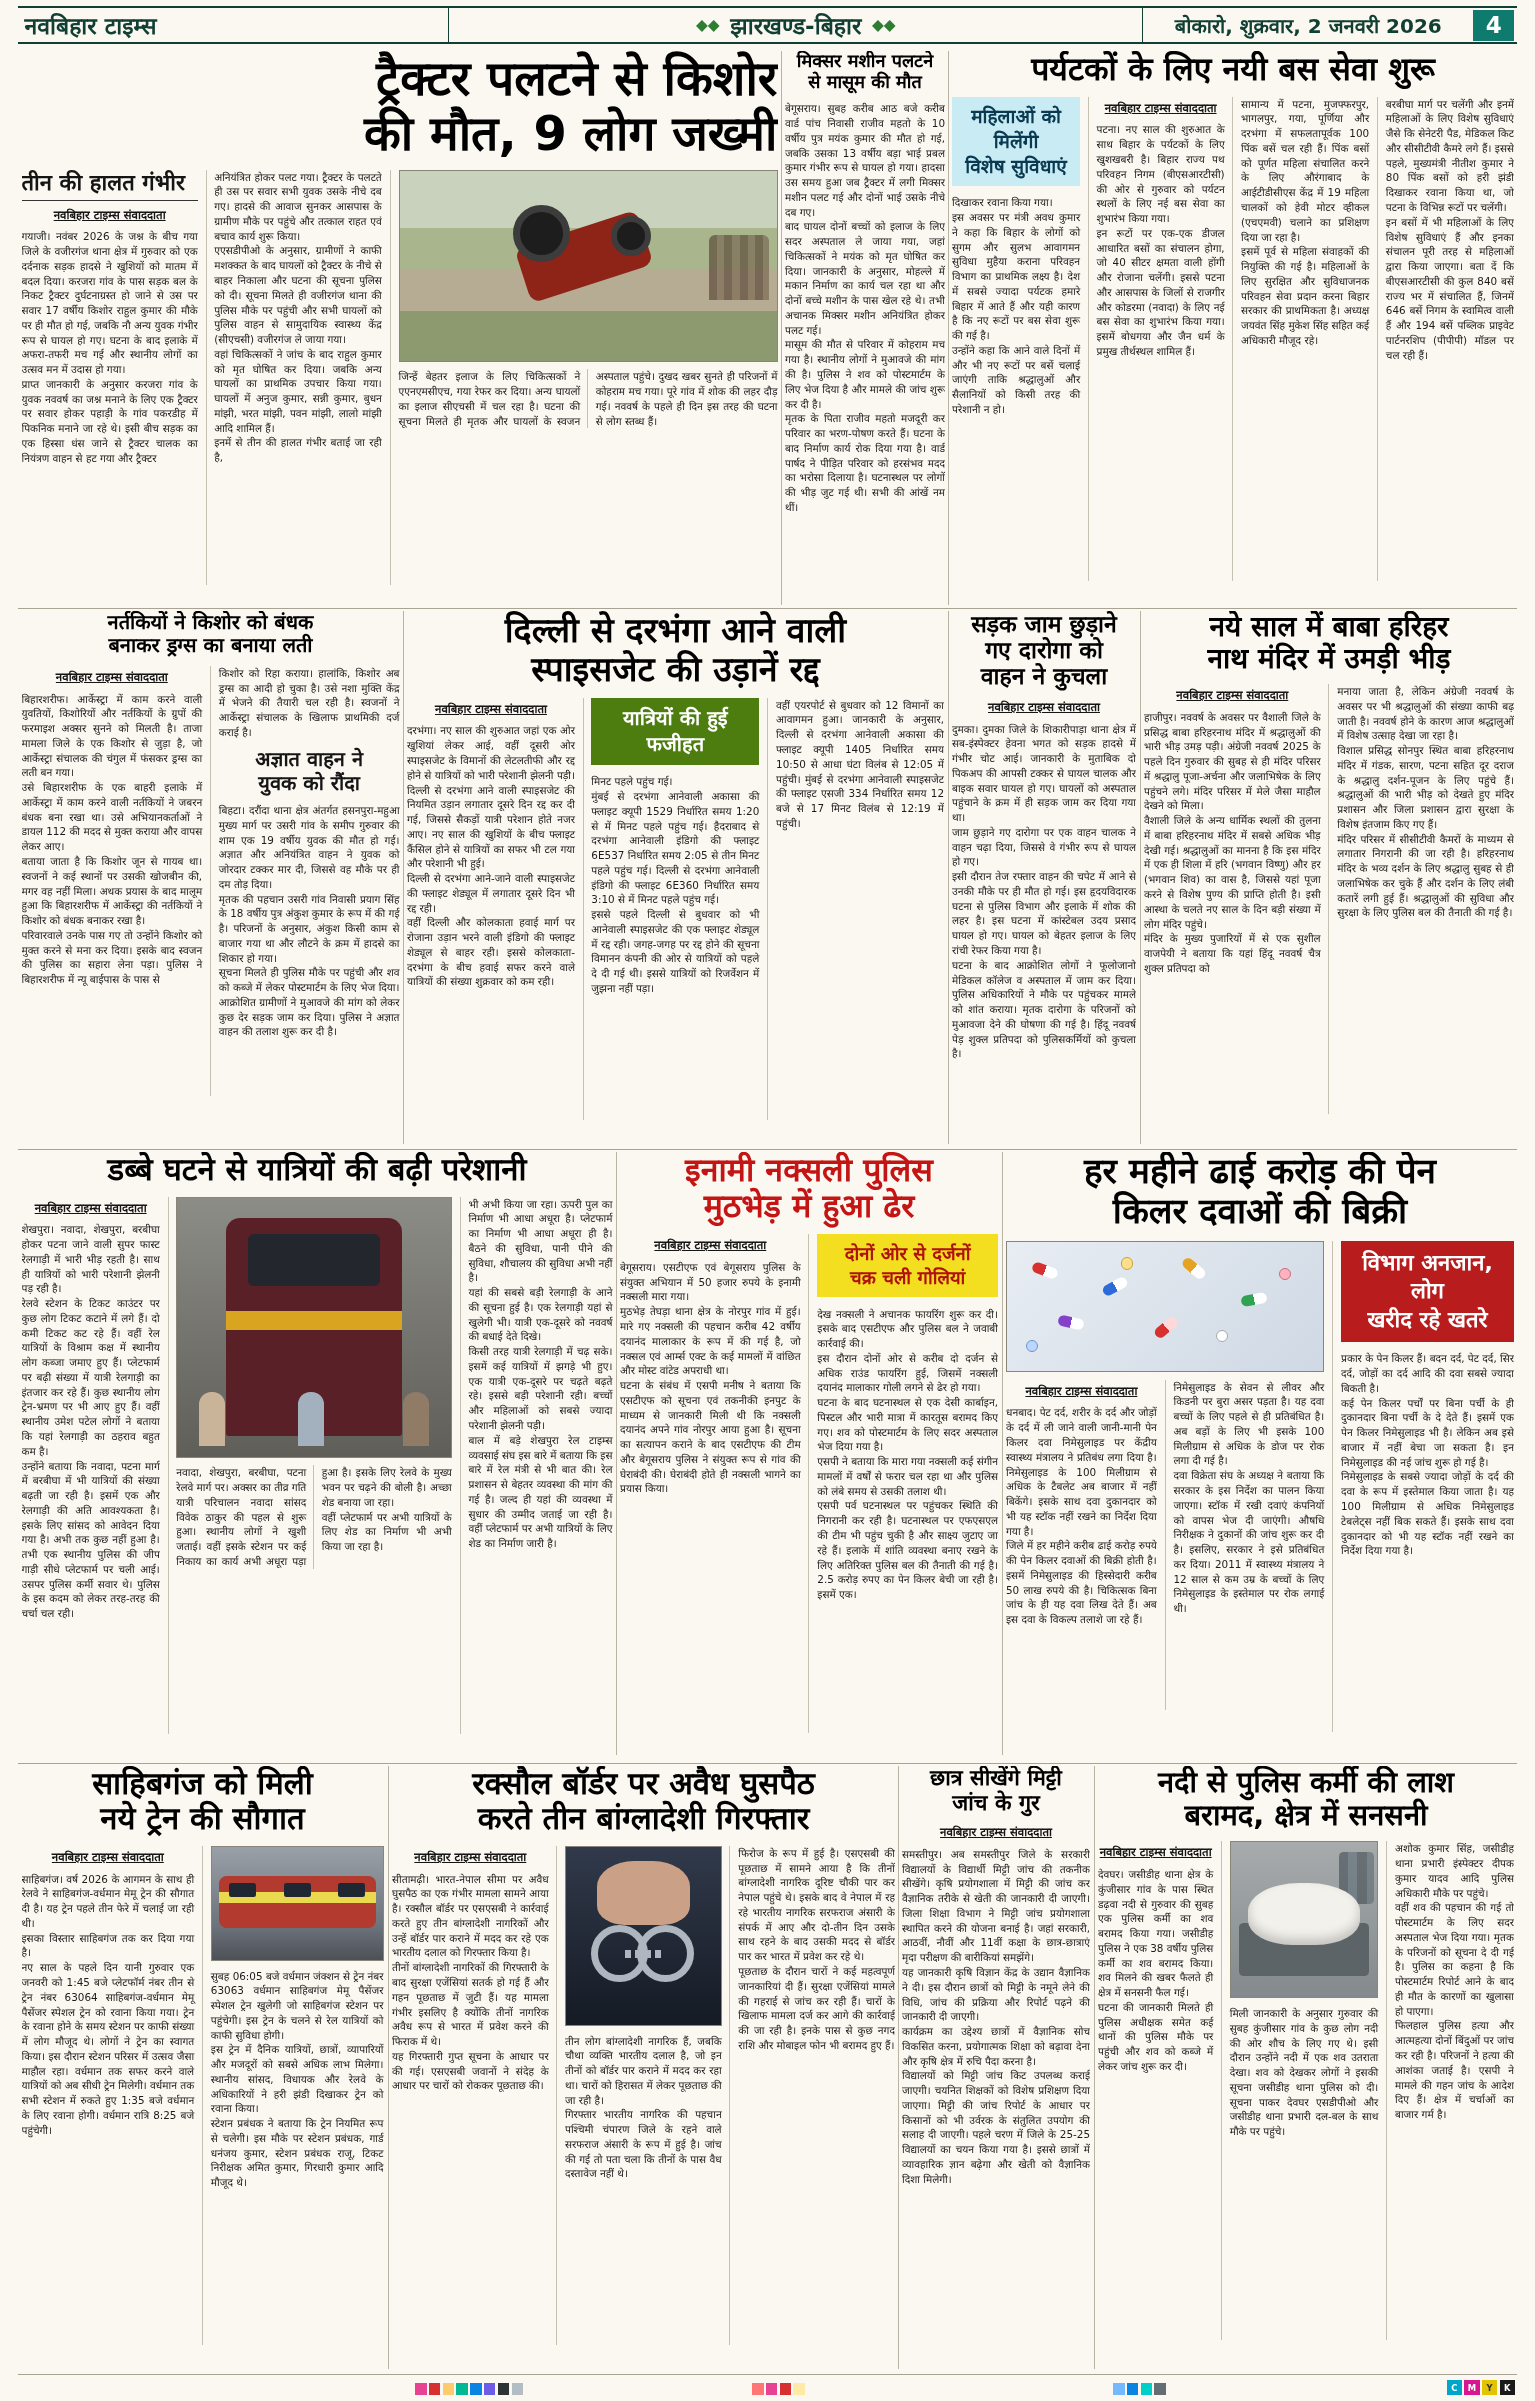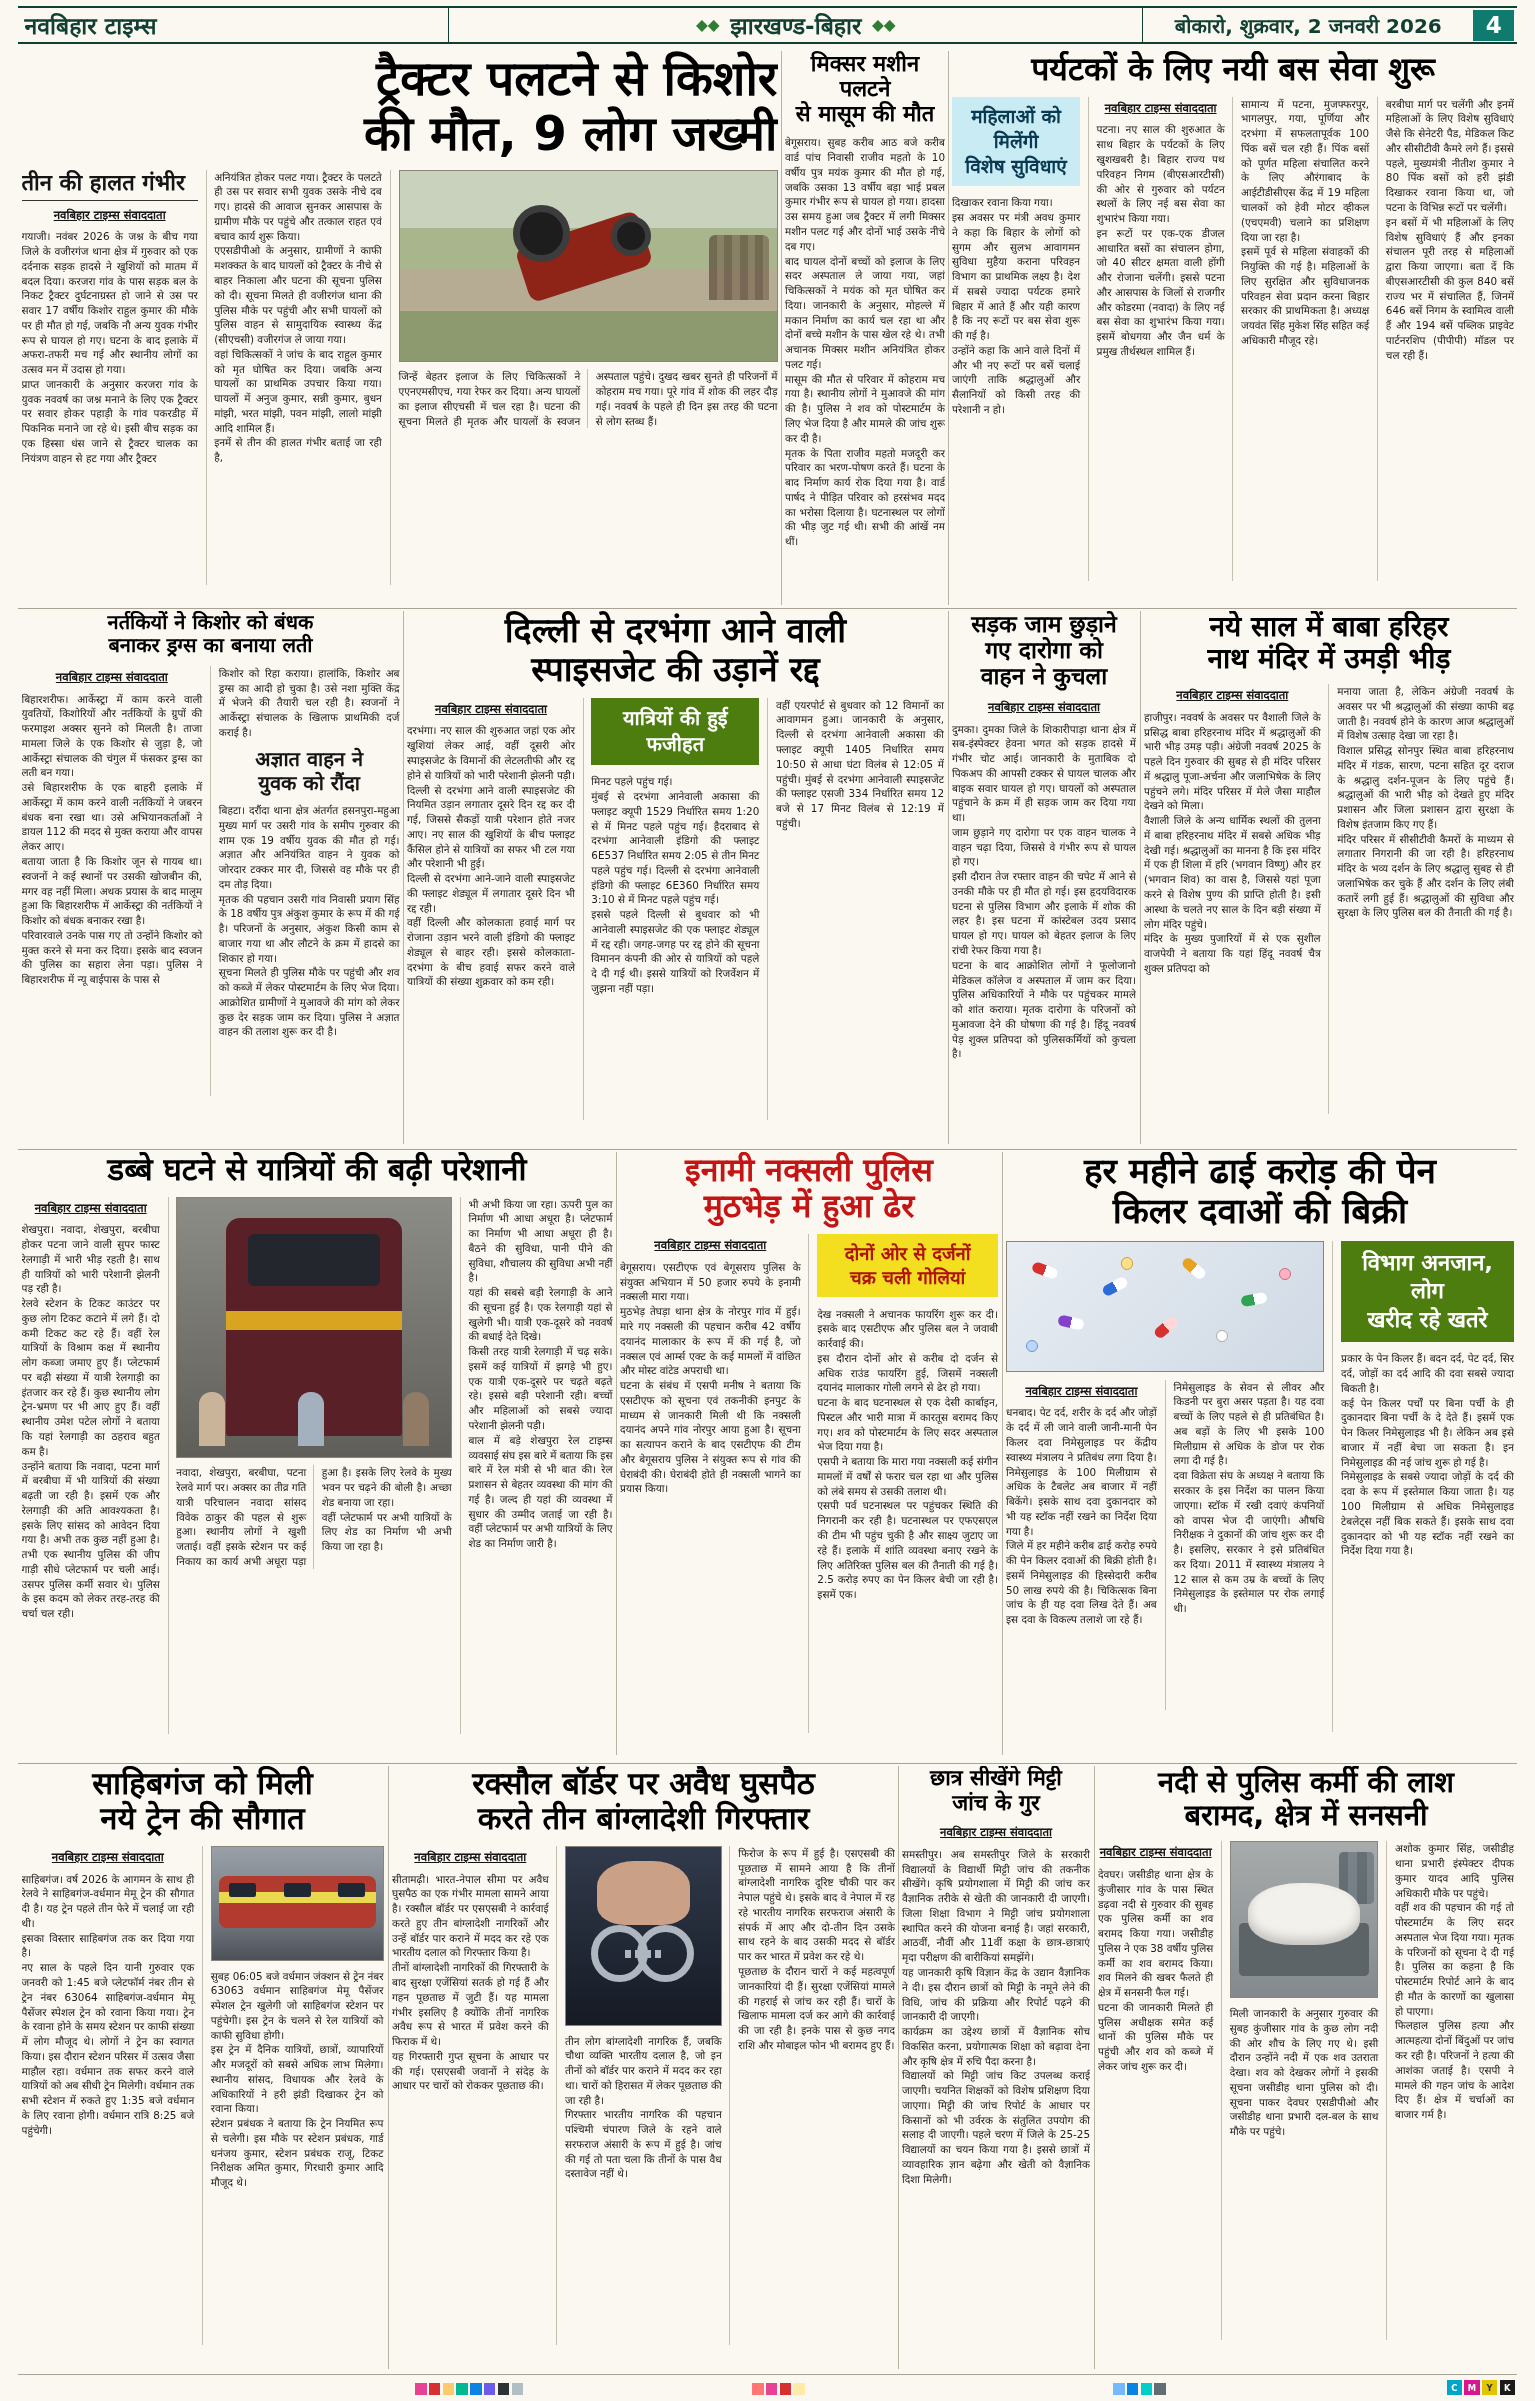--- a/index.html
+++ b/index.html
@@ -30,21 +30,21 @@
   .cols { display:flex; }
   .col { flex:1; min-width:0; padding:0 7.7px; }
   .col:first-child { padding-left:0; }
   .col:last-child { padding-right:0;padding-left:8px; }
   .col + .col { border-left:0.8px solid #c6c0b2; }
 
   .box { font-weight:bold; text-align:center; padding:7.7px 6.1px; margin-bottom:9.2px; line-height:1.3; white-space:pre-line; }
   .box-cyan { background:#c9ecf4; color:#0a3a52; font-size:19px; }
   .box-red { background:#4d7c0f; color:#fff; font-size:20px; }
   .box-yellow { background:#f3df20; color:#b01010; font-size:18.4px; }
-  .box-green { background:#4d7c0f; color:#fff; font-size:22px; }
+  .box-green { background:#b91c1c; color:#fff; font-size:22px; }
 
   .subhead { font-weight:bold; font-size:20px; text-align:center; line-height:1.2; margin:7.7px 0; white-space:pre-line; }
 
   .photo { position:relative; overflow:hidden; border:0.8px solid #8a8578; margin-bottom:7.7px; }
 
   
   .ph-tractor { width:100%; height:192px; background:linear-gradient(#c9d2bd 0 30%, #a9b58c 30% 70%, #8d9a6f 70%); }
   .ph-tractor .road { position:absolute; left:0; right:0; top:52%; height:22%; background:#b6ab93; }
   .ph-tractor .body1 { position:absolute; left:32%; top:30%; width:34%; height:30%; background:#8e2418; border-radius:10.7px; transform:rotate(-18deg); }
   .ph-tractor .wheel1 { position:absolute; left:30%; top:18%; width:57px; height:57px; background:#1d1d1d; border-radius:50%; border:7.7px solid #3c3c3c; }
@@ -133,21 +133,21 @@
             <div class="wheel1"></div>
             <div class="wheel2"></div>
             <div class="crowd"></div>
         </div>
         <div class="body-text" style="column-count:2; column-gap:15.4px; column-rule:0.8px solid #c6c0b2;">जिन्हें बेहतर इलाज के लिए चिकित्सकों ने एएनएमसीएच, गया रेफर कर दिया। अन्य घायलों का इलाज सीएचसी में चल रहा है। घटना की सूचना मिलते ही मृतक और घायलों के स्वजन अस्पताल पहुंचे। दुखद खबर सुनते ही परिजनों में कोहराम मच गया। पूरे गांव में शोक की लहर दौड़ गई। नववर्ष के पहले ही दिन इस तरह की घटना से लोग स्तब्ध हैं।</div>
       </div>
     </div>
   </div>
 
   <div class="article" style="left:785px; top:51px; width:160px; height:554px;">
-    <div class="headline" style="font-size:22px;">मिक्सर मशीन पलटने
+    <div class="headline" style="font-size:18px;">मिक्सर मशीन पलटने
 से मासूम की मौत</div>
     <div class="body-text">बेगूसराय। सुबह करीब आठ बजे करीब वार्ड पांच निवासी राजीव महतो के 10 वर्षीय पुत्र मयंक कुमार की मौत हो गई, जबकि उसका 13 वर्षीय बड़ा भाई प्रबल कुमार गंभीर रूप से घायल हो गया। हादसा उस समय हुआ जब ट्रैक्टर में लगी मिक्सर मशीन पलट गई और दोनों भाई उसके नीचे दब गए।
 बाद घायल दोनों बच्चों को इलाज के लिए सदर अस्पताल ले जाया गया, जहां चिकित्सकों ने मयंक को मृत घोषित कर दिया। जानकारी के अनुसार, मोहल्ले में मकान निर्माण का कार्य चल रहा था और दोनों बच्चे मशीन के पास खेल रहे थे। तभी अचानक मिक्सर मशीन अनियंत्रित होकर पलट गई।
 मासूम की मौत से परिवार में कोहराम मच गया है। स्थानीय लोगों ने मुआवजे की मांग की है। पुलिस ने शव को पोस्टमार्टम के लिए भेज दिया है और मामले की जांच शुरू कर दी है।
 मृतक के पिता राजीव महतो मजदूरी कर परिवार का भरण-पोषण करते हैं। घटना के बाद निर्माण कार्य रोक दिया गया है। वार्ड पार्षद ने पीड़ित परिवार को हरसंभव मदद का भरोसा दिलाया है। घटनास्थल पर लोगों की भीड़ जुट गई थी। सभी की आंखें नम थीं।</div>
   </div>
 
   <div class="article" style="left:952px; top:51px; width:562px; height:554px;">
     <div class="headline" style="font-size:32px;">पर्यटकों के लिए नयी बस सेवा शुरू</div>
     <div class="cols" style="height:484px;">

